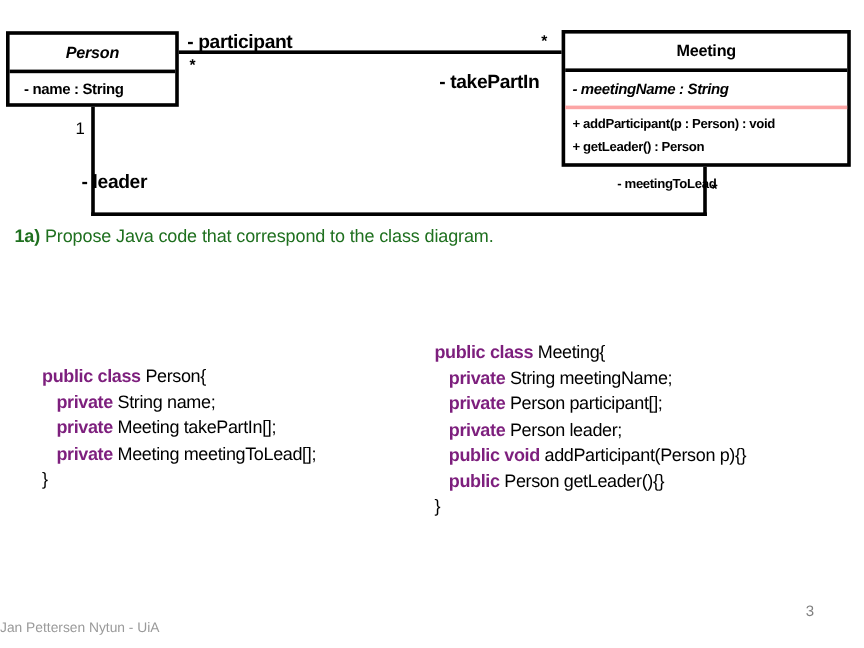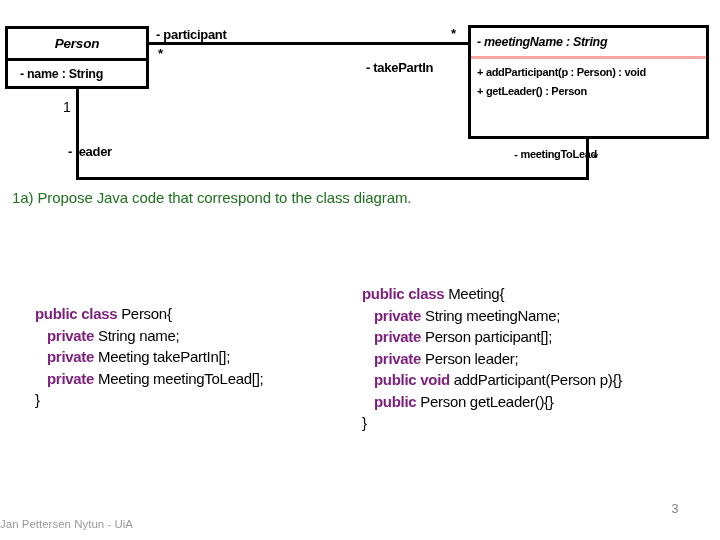--- a/index.html
+++ b/index.html
@@ -13,26 +13,26 @@
     font-weight:700;font-size:13.5px;border-bottom:3px solid #000;letter-spacing:-0.2px;}
   .uml-row{font-weight:700;font-size:12.5px;letter-spacing:-0.3px;display:flex;align-items:center;padding-left:6px;}
   .uml-ops{padding:4px 0 0 6px;font-weight:700;font-size:11px;letter-spacing:-0.3px;line-height:19px;}
   .person-box{left:5px;top:26px;width:144px;height:63px;}
   .person-box .uml-title{height:29px;font-style:italic;}
   .person-box .uml-row{height:25px;padding-left:12px;}
   .meeting-box{left:468px;top:25px;width:241px;height:114px;}
   .meeting-box .uml-title{height:29px;}
   .meeting-box .uml-row{height:28px;border-bottom:3px solid #fca5a5;font-style:italic;}
   .line{position:absolute;background:#000;}
-  .assoc-label{position:absolute;font-weight:700;font-size:13px;letter-spacing:-0.3px;white-space:nowrap;}
+  .assoc-label{position:absolute;font-weight:700;font-size:16px;letter-spacing:-0.3px;white-space:nowrap;}
   .mult{position:absolute;font-weight:700;font-size:13px;}
   
   .heading{position:absolute;left:12px;top:189px;width:640px;font-size:15px;
     color:var(--green,#1f701f);letter-spacing:-0.1px;}
-  .heading .num{font-weight:400;}
+  .heading .num{font-weight:700;}
   
   .code{position:absolute;font-size:15px;line-height:21.5px;letter-spacing:-0.3px;white-space:pre;}
   .code .kw{color:var(--purple,#7d1f7d);font-weight:700;}
   .code .indent{padding-left:12px;}
   .person-code{left:35px;top:303px;}
   .meeting-code{left:362px;top:283px;}
   
   .footer{position:absolute;left:0;top:518px;width:720px;
     font-size:11.5px;color:var(--gray,#9a9a9a);}
   .pageno{position:absolute;left:660px;top:502px;width:30px;text-align:center;
@@ -44,20 +44,21 @@
 <div class="slide" style="--green: #1f701f; --purple: #7d1f7d; --gray: #9a9a9a;">
 
   <div>
 
     <div class="uml-box person-box">
       <div class="uml-title">Person</div>
       <div class="uml-row">- name : String</div>
     </div>
 
     <div class="uml-box meeting-box">
+      <div class="uml-title">Meeting</div>
       <div class="uml-row">- meetingName : String</div>
       <div class="uml-ops">
         <div>+ addParticipant(p : Person) : void</div>
         <div>+ getLeader() : Person</div>
       </div>
     </div>
 
     <div class="line" style="left:149px;top:42px;width:319px;height:3px;"></div>
     <div class="assoc-label" style="left:156px;top:27px;">- participant</div>
     <div class="mult" style="left:158px;top:46px;">*</div>

